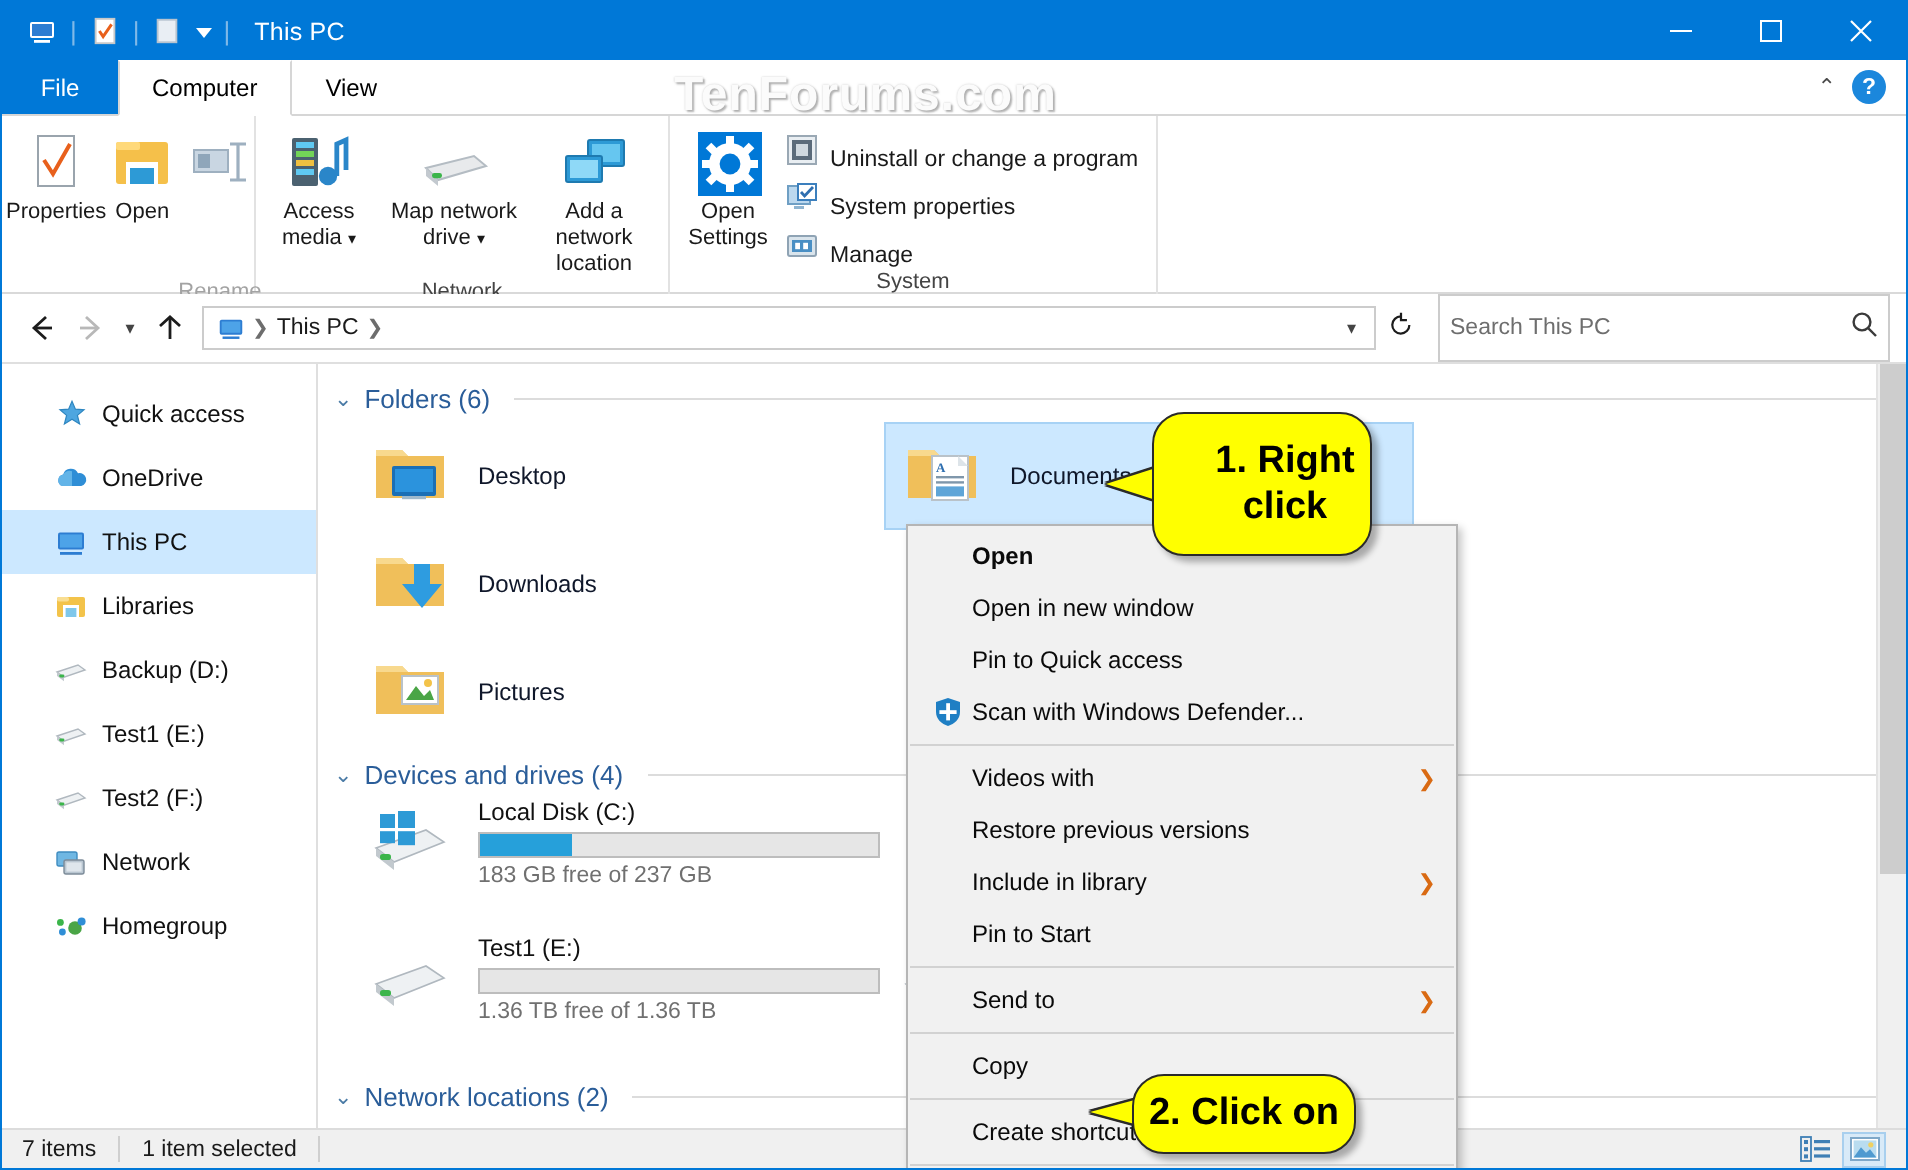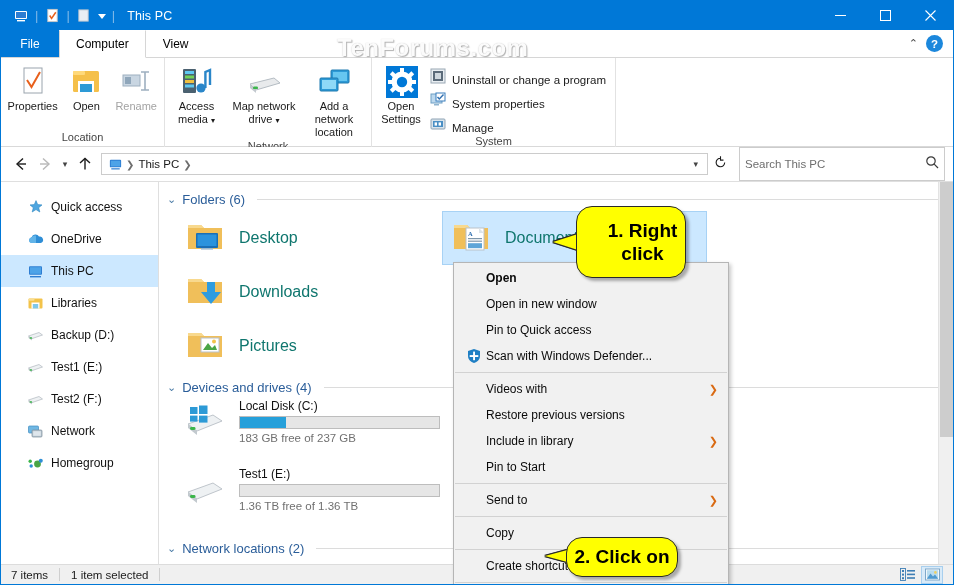--- a/index.html
+++ b/index.html
@@ -88,21 +88,21 @@
   }
   .rgroup-items { flex: 1; display: flex; align-items: flex-start; padding-top: 4px; }
   .rgroup-label {
     height: 17px; font-size: 11px; color: #444; text-align: center; line-height: 15px;
   }
   .rbtn {
     display: flex; flex-direction: column; align-items: center;
     width: 66px; padding-top: 2px; font-size: 11px; color: #1a1a1a; text-align: center;
     line-height: 13px;
   }
-  .rbtn.disabled { color: #a3a3a3; }
+  .rbtn.disabled { color: #a3a3a3; gap: 40px; }
   .rbtn .ico { height: 36px; display: flex; align-items: center; justify-content: center; }
   .rbtn .lbl { padding: 0 2px; }
   .caret { font-size: 8px; }
   .rsmall-col { display: flex; flex-direction: column; justify-content: center; gap: 3px; padding-top: 3px; }
   .rsmall {
     display: flex; align-items: flex-end; gap: 6px; font-size: 11.5px; color: #1a1a1a;
     height: 21px; padding-right: 6px;
   }
 
   
@@ -119,21 +119,21 @@
   .addrfield {
     flex: 1; height: 22px; border: 1px solid #cccccc; background: #fff;
     display: flex; align-items: center; margin-left: 4px; padding: 0 2px 0 4px;
   }
   .crumb { font-size: 11.5px; color: #1a1a1a; padding: 0 3px; }
   .crumb-sep { color: #6d6d6d; font-size: 10px; padding: 0 1px; }
   .addr-right { margin-left: auto; display: flex; align-items: center; }
   .addr-drop { font-size: 9px; color: #444; padding: 0 7px; }
   .addr-refresh { font-size: 12px; color: #1a1a1a; padding: 0 6px; }
   .searchfield {
-    width: 206px; height: 22px; border: 1px solid #cccccc; background: #fff;
+    width: 226px; height: 22px; border: 1px solid #cccccc; background: #fff;
     display: flex; align-items: center; margin-left: 6px; padding: 16px 5px;
   }
   .search-ph { font-size: 11.5px; color: #6e6e6e; flex: 1; }
 
   
   .body {
     position: absolute; left: 0; top: 180px; width: 952px; height: 383px;
     display: flex; border-top: 1px solid #dfdfdf;
   }
   .navpane {
@@ -164,21 +164,21 @@
   .grouphdr .gtitle { font-size: 13px; color: #2a5d99; white-space: nowrap; }
   .grouphdr .grule { flex: 1; height: 1px; background: #dcdcdc; margin-left: 6px; }
 
   .tiles { display: flex; flex-wrap: wrap; padding-left: 18px; }
   .tile {
     width: 265px; height: 54px; display: flex; align-items: center; gap: 10px;
     padding-left: 4px;
   }
   .tile.sel { background: #cce8ff; border: 1px solid #a7d2f5; }
   .tile .ticon { width: 48px; height: 44px; display: flex; align-items: center; justify-content: center; flex: none; }
-  .tile .tname { font-size: 16px; color: #0f766e; }
+  .tile .tname { font-size: 12px; color: #0f172a; }
 
   .drivetile {
     width: 265px; height: 68px; display: flex; align-items: flex-start; gap: 10px; padding-left: 4px;
   }
   .drivetile .dicon { width: 48px; height: 44px; display: flex; align-items: center; justify-content: center; flex: none; }
   .drivetile .dinfo { display: flex; flex-direction: column; gap: 3px; }
   .dname { font-size: 12px; color: #111; }
   .dbar { width: 201px; height: 13px; background: #e6e6e6; border: 1px solid #bdbdbd; position: relative; }
   .dfill { position: absolute; left: 0; top: 0; bottom: 0; background: #26a0da; }
   .dfree { font-size: 11.5px; color: #707070; }
@@ -299,21 +299,21 @@
     <div class="tabstrip-right">
       <span class="ribbon-chevron">⌃</span>
       <span class="help-btn">?</span>
     </div>
   </div>
 
   <div class="watermark">TenForums.com</div>
 
   <div class="ribbon">
 
-    <div class="rgroup" style="width:164px">
+    <div class="rgroup" style="width:127px">
       <div class="rgroup-items">
         <div class="rbtn">
           <span class="ico">
             <svg width="30" height="32" viewBox="0 0 30 32">
                 <rect x="6" y="2" width="18" height="25" fill="#fff" stroke="#9aa4ad"></rect>
                 <path d="M9 14 L13.5 21 L22 6" stroke="#e8601c" stroke-width="2" fill="none"></path>
               </svg>
           </span>
           <span class="lbl">Properties</span>
         </div>

